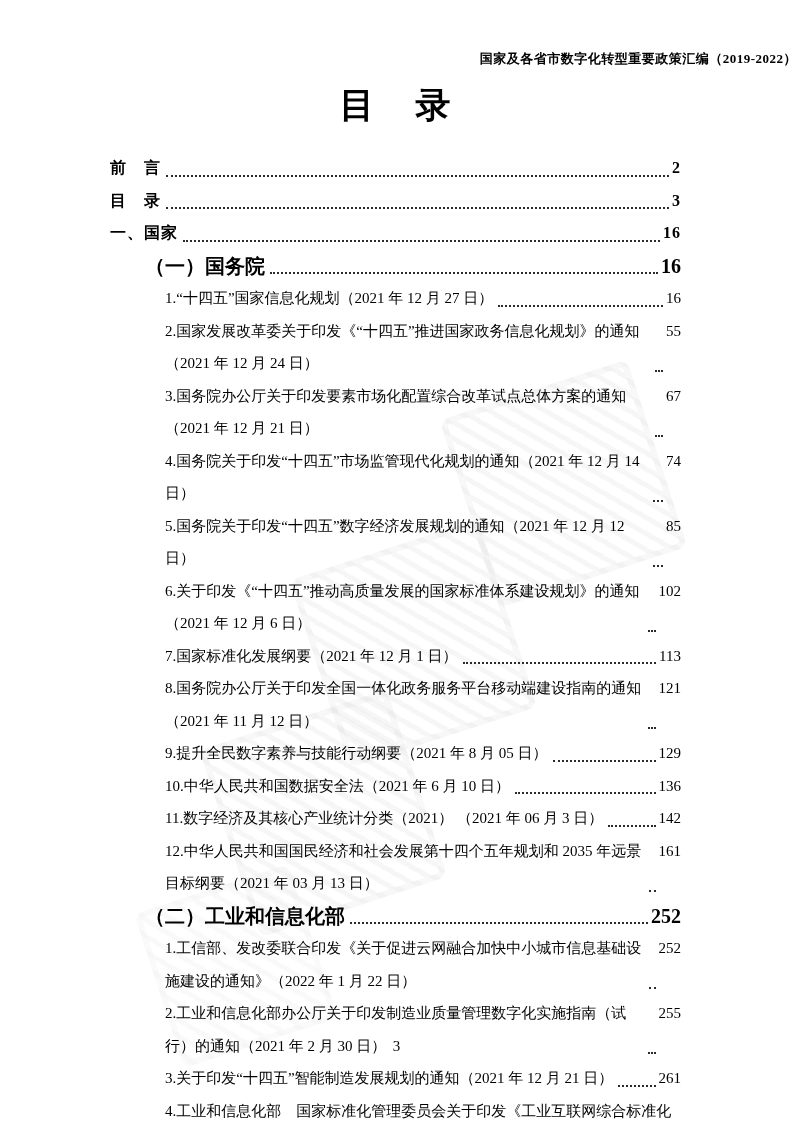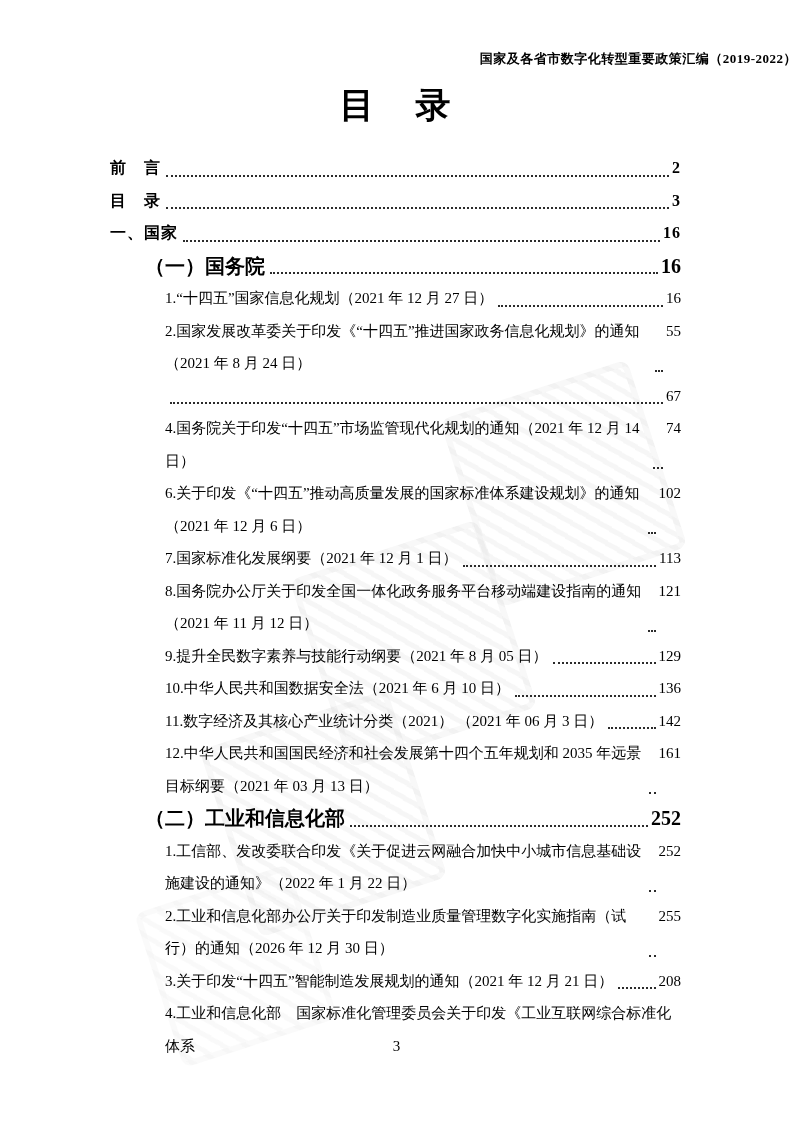--- a/index.html
+++ b/index.html
@@ -108,32 +108,38 @@
     <span class="t">（一）国务院</span>
     <span class="lead"></span>
     <span class="pg">16</span>
   </div>
       <div class="toc-entry lv2">
     <span class="t">1.“十四五”国家信息化规划（2021 年 12 月 27 日）</span>
     <span class="lead"></span>
     <span class="pg">16</span>
   </div>
       <div class="toc-entry lv2">
-    <span class="t">2.国家发展改革委关于印发《“十四五”推进国家政务信息化规划》的通知（2021 年 8 月 24 日）</span>
+    <span class="t">2.国家发展改革委关于印发《“十四五”推进国家政务信息化规划》的通知（2021 年 12 月 24 日）</span>
     <span class="lead"></span>
     <span class="pg">55</span>
   </div>
       <div class="toc-entry lv2">
+    <span class="t">3.国务院办公厅关于印发要素市场化配置综合改革试点总体方案的通知（2021 年 12 月 21 日）</span>
     <span class="lead"></span>
     <span class="pg">67</span>
   </div>
       <div class="toc-entry lv2">
     <span class="t">4.国务院关于印发“十四五”市场监管现代化规划的通知（2021 年 12 月 14 日）</span>
     <span class="lead"></span>
     <span class="pg">74</span>
+  </div>
+      <div class="toc-entry lv2">
+    <span class="t">5.国务院关于印发“十四五”数字经济发展规划的通知（2021 年 12 月 12 日）</span>
+    <span class="lead"></span>
+    <span class="pg">85</span>
   </div>
       <div class="toc-entry lv2">
     <span class="t">6.关于印发《“十四五”推动高质量发展的国家标准体系建设规划》的通知（2021 年 12 月 6 日）</span>
     <span class="lead"></span>
     <span class="pg">102</span>
   </div>
       <div class="toc-entry lv2">
     <span class="t">7.国家标准化发展纲要（2021 年 12 月 1 日）</span>
     <span class="lead"></span>
     <span class="pg">113</span>
@@ -167,28 +173,28 @@
     <span class="t">（二）工业和信息化部</span>
     <span class="lead"></span>
     <span class="pg">252</span>
   </div>
       <div class="toc-entry lv2">
     <span class="t">1.工信部、发改委联合印发《关于促进云网融合加快中小城市信息基础设施建设的通知》（2022 年 1 月 22 日）</span>
     <span class="lead"></span>
     <span class="pg">252</span>
   </div>
       <div class="toc-entry lv2">
-    <span class="t">2.工业和信息化部办公厅关于印发制造业质量管理数字化实施指南（试行）的通知（2026 年 12 月 30 日）</span>
+    <span class="t">2.工业和信息化部办公厅关于印发制造业质量管理数字化实施指南（试行）的通知（2021 年 2 月 30 日）</span>
     <span class="lead"></span>
     <span class="pg">255</span>
   </div>
       <div class="toc-entry lv2">
     <span class="t">3.关于印发“十四五”智能制造发展规划的通知（2021 年 12 月 21 日）</span>
     <span class="lead"></span>
-    <span class="pg">208</span>
+    <span class="pg">261</span>
   </div>
       <div class="toc-entry lv2 no-pg">
     <span class="t">4.工业和信息化部　国家标准化管理委员会关于印发《工业互联网综合标准化体系</span>
 
   </div>
     </div>
 
   <div class="page-footer">3</div>
 
 </div>

